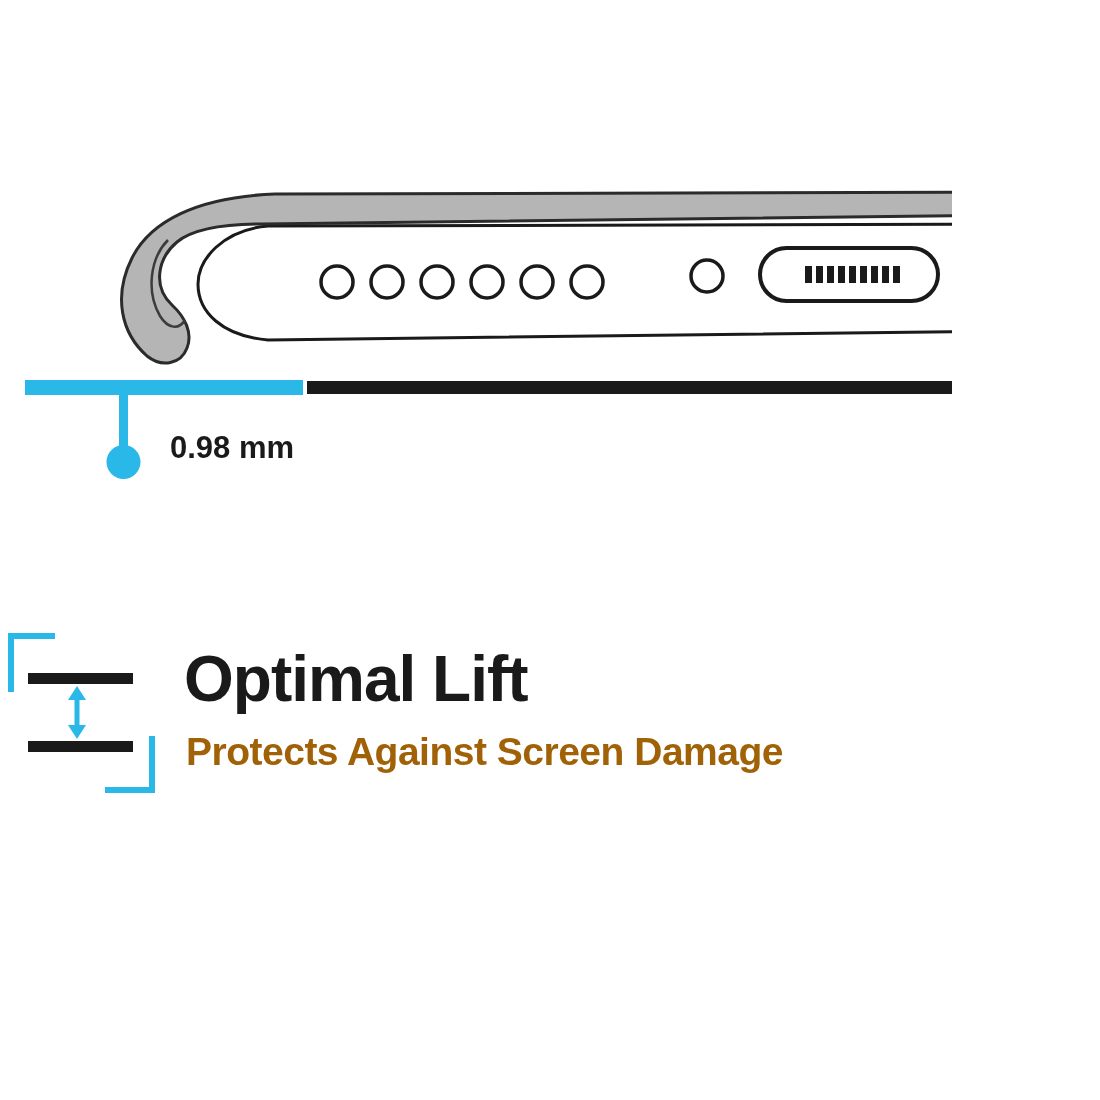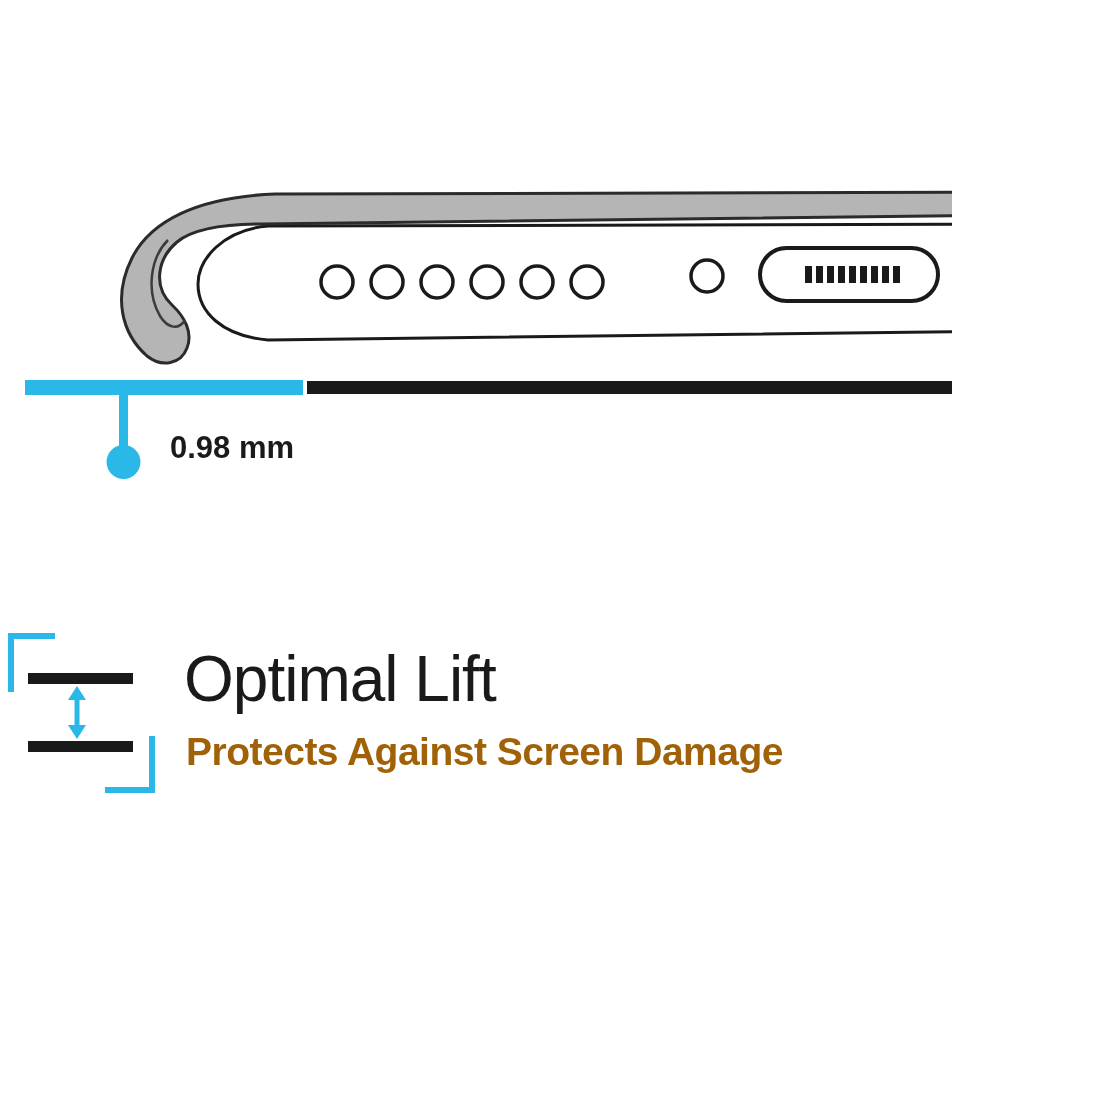--- a/index.html
+++ b/index.html
@@ -36,21 +36,21 @@
     left:170px;top:430px;
     font-size:31px;
     font-weight:bold;
     color:var(--ink);
     letter-spacing:0px;
   }
   .feature-title{
     position:absolute;
     left:184px;top:642px;
     font-size:64px;
-    font-weight:normal;
+    font-weight:bold;
     color:var(--ink);
     letter-spacing:-1px;
   }
   .feature-subtitle{
     position:absolute;
     left:186px;top:730px;
     font-size:39px;
     font-weight:600;
     color:#a16207;
     letter-spacing:-0.5px;

